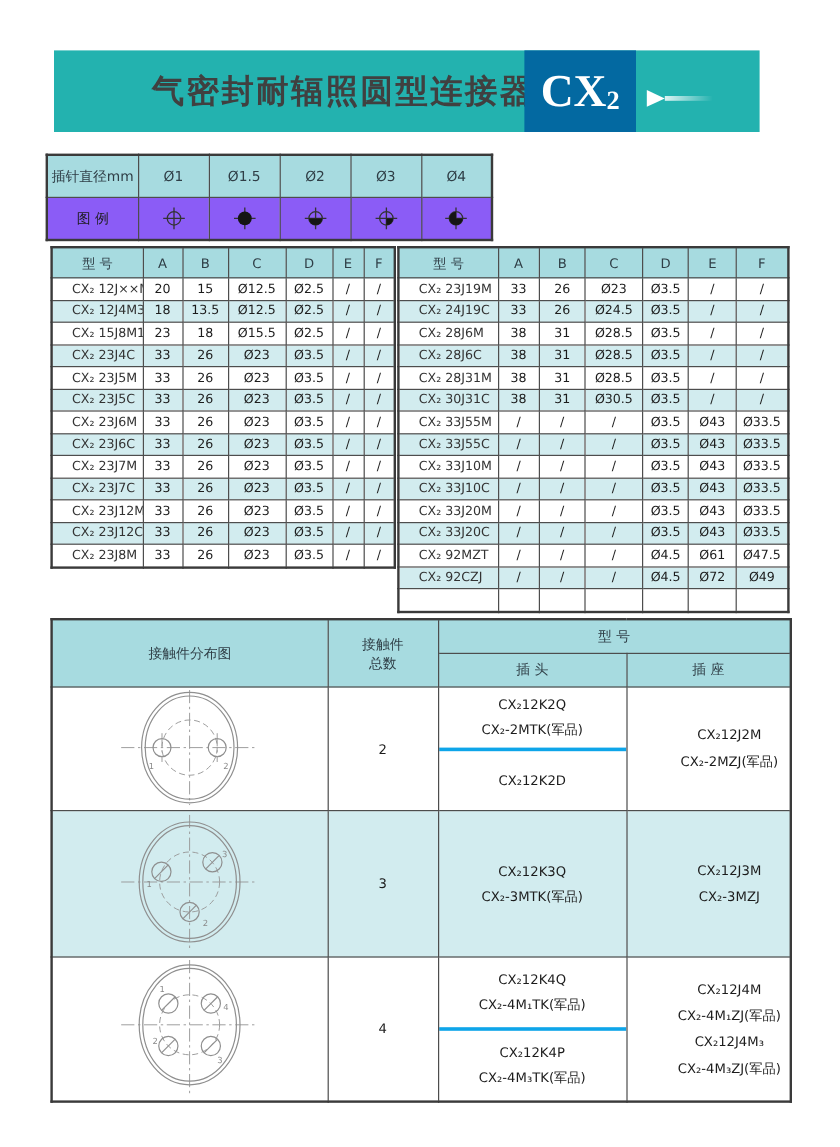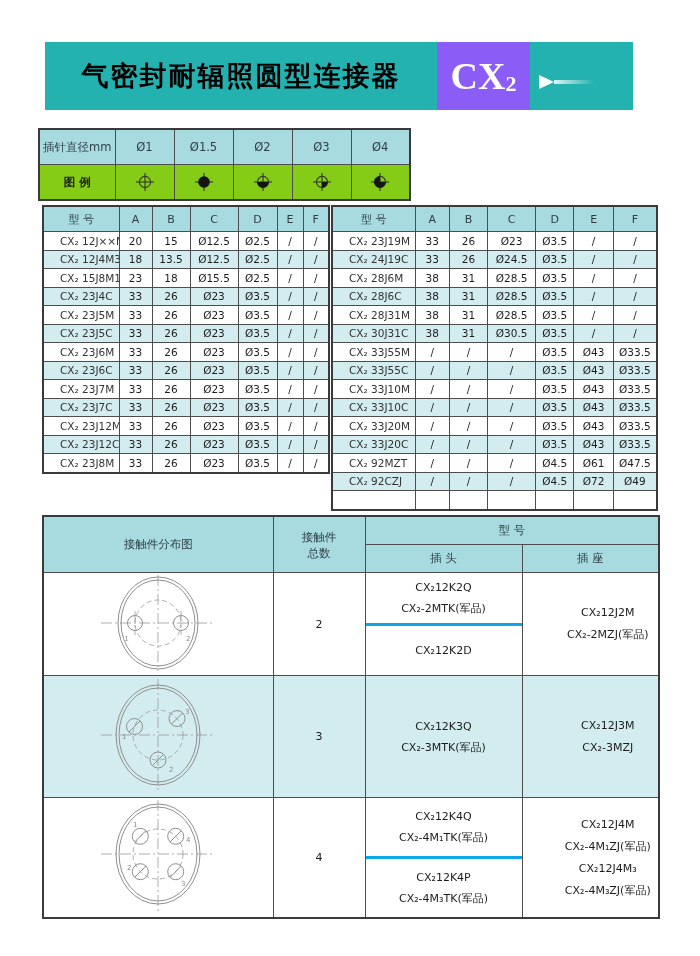--- a/index.html
+++ b/index.html
@@ -2,42 +2,42 @@
 <html><head>
 <meta charset="utf-8">
 <style>
   html,body{margin:0;padding:0;background:#ffffff;}
   .page{position:relative;width:700px;height:956px;background:#ffffff;overflow:hidden;
         font-family:"DejaVu Sans","Liberation Sans",sans-serif;color:#1c1c1c;}
 
   
   .banner{position:absolute;left:45px;top:42px;width:588px;height:68px;background:#23b2af;}
   .banner-title{position:absolute;left:0;top:0;width:392px;height:68px;display:flex;
-        align-items:center;justify-content:center;color:#000000;font-size:27px;
-        font-weight:bold;letter-spacing:2px;white-space:nowrap;}
-  .logo-box{position:absolute;left:392px;top:0;width:93px;height:68px;background:#8b5cf6;
+        align-items:center;justify-content:center;color:#404040;font-size:27px;
+        font-weight:bold;letter-spacing:2px;white-space:nowrap;padding-left:45px;}
+  .logo-box{position:absolute;left:392px;top:0;width:93px;height:68px;background:#0369a1;
         display:flex;align-items:center;justify-content:center;color:#ffffff;
         font-family:"Liberation Serif","DejaVu Serif",serif;}
   .logo-main{font-size:38px;font-weight:bold;}
   .logo-sub{font-size:22px;font-weight:bold;position:relative;top:8px;}
   .banner-arrow{position:absolute;left:494px;top:33px;width:0;height:0;
         border-left:15px solid #ffffff;border-top:7px solid rgba(255,255,255,0);
         border-bottom:7px solid rgba(255,255,255,0);}
   .banner-arrow-tail{position:absolute;left:509px;top:38px;width:40px;height:4px;
         background:linear-gradient(to right,rgba(255,255,255,.85),rgba(255,255,255,0));}
 
   
   table{border-collapse:collapse;table-layout:fixed;}
   th,td{border:1px solid #4d4d4d;}
   th{background:#a7dbe0;font-weight:normal;color:#2f3e46;}
 
   
   .pin-table{position:absolute;left:38px;top:128px;width:371px;border:2px solid #3a3a3a;padding-left:12px;}
   .pin-table th,.pin-table td{height:32px;text-align:center;font-size:11.5px;}
-  .pin-table td{background:#84cc16;font-weight:bold;}
+  .pin-table td{background:#8b5cf6;}
   .pin-sym{display:inline-block;vertical-align:middle;}
 
   
   .spec{position:absolute;border:2px solid #3a3a3a;}
   .spec-left{left:42px;top:205px;width:288px;}
   .spec-right{left:331px;top:205px;width:327px;}
   .spec th{height:22px;font-size:11px;}
   .spec td{height:17.5px;font-size:10.5px;text-align:center;padding:0 1px;
         overflow:hidden;white-space:nowrap;}
   .spec td.c-model{text-align:left;padding-left:16px;color:#333;}

